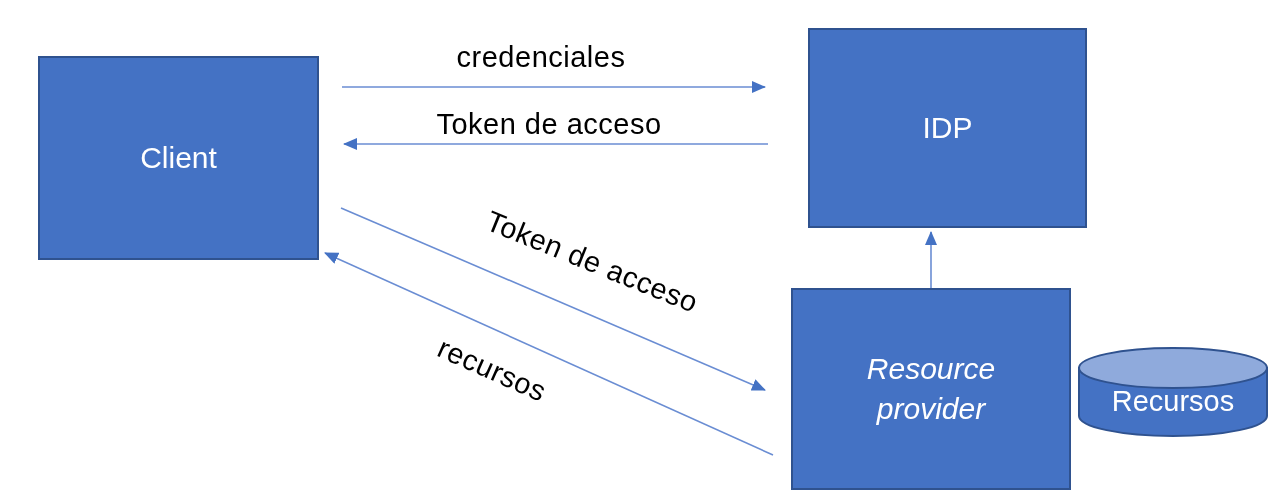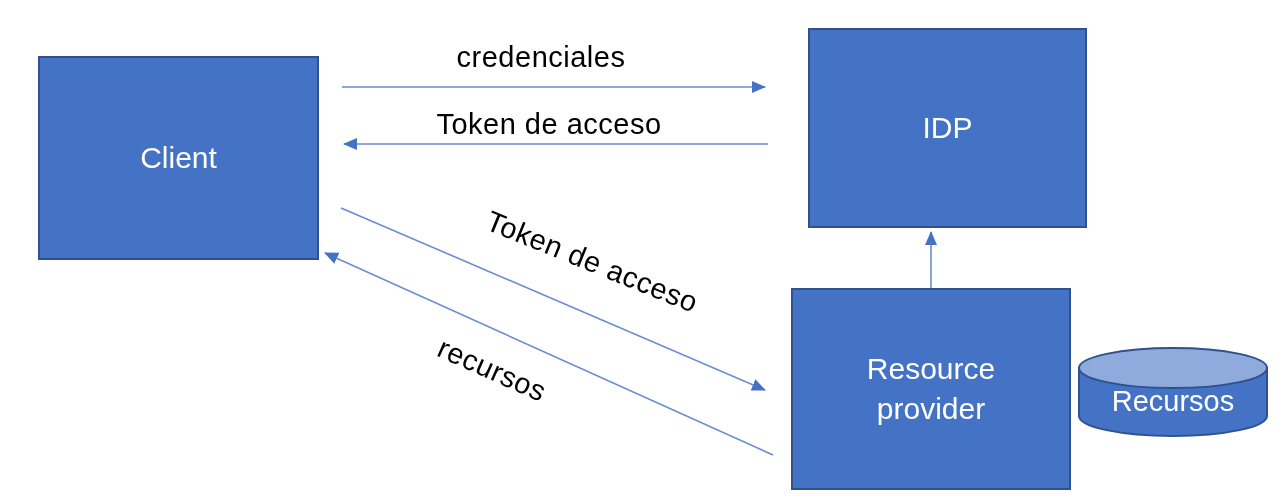--- a/index.html
+++ b/index.html
@@ -30,21 +30,21 @@
     box-sizing: border-box;
     display: flex;
     align-items: center;
     justify-content: center;
     color: #ffffff;
     font-size: 30px;
     text-align: center;
   }
   .node-client   { left: 38px;  top: 44px;  width: 281px; height: 204px; margin-top: 12px; }
   .node-idp      { left: 808px; top: 28px;  width: 279px; height: 200px; }
-  .node-resource { left: 791px; top: 288px; width: 280px; height: 202px; }
+  .node-resource { left: 791px; top: 288px; width: 280px; height: 202px; font-style: italic; }
   .node-resource .node-label { width: 170px; line-height: 1.35; }
   .cylinder {
     position: absolute;
     left: 1076px;
     top: 346px;
     width: 194px;
     height: 94px;
   }
   .cylinder-label {
     position: absolute;

